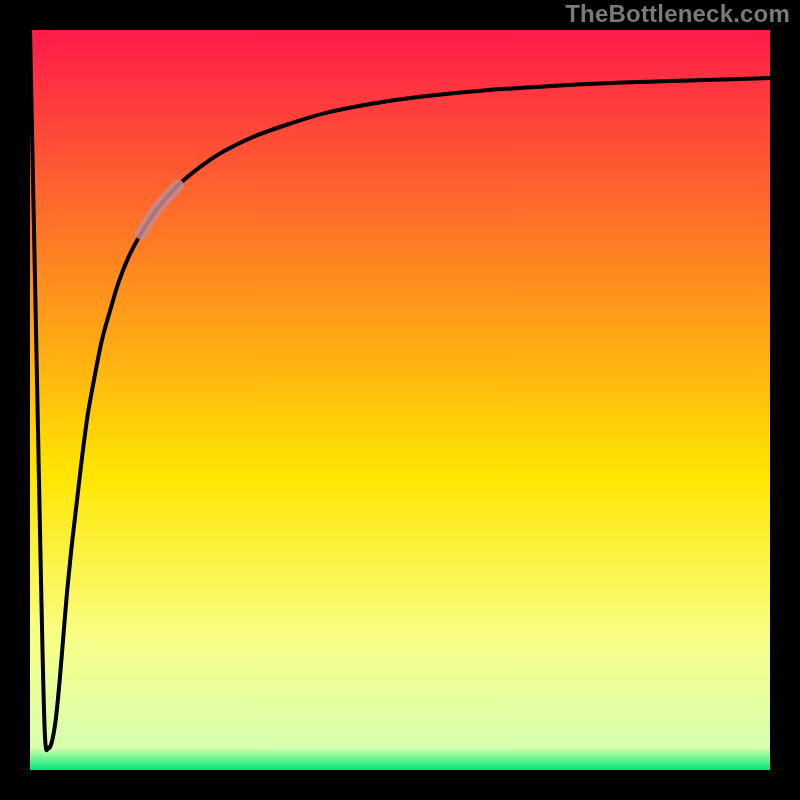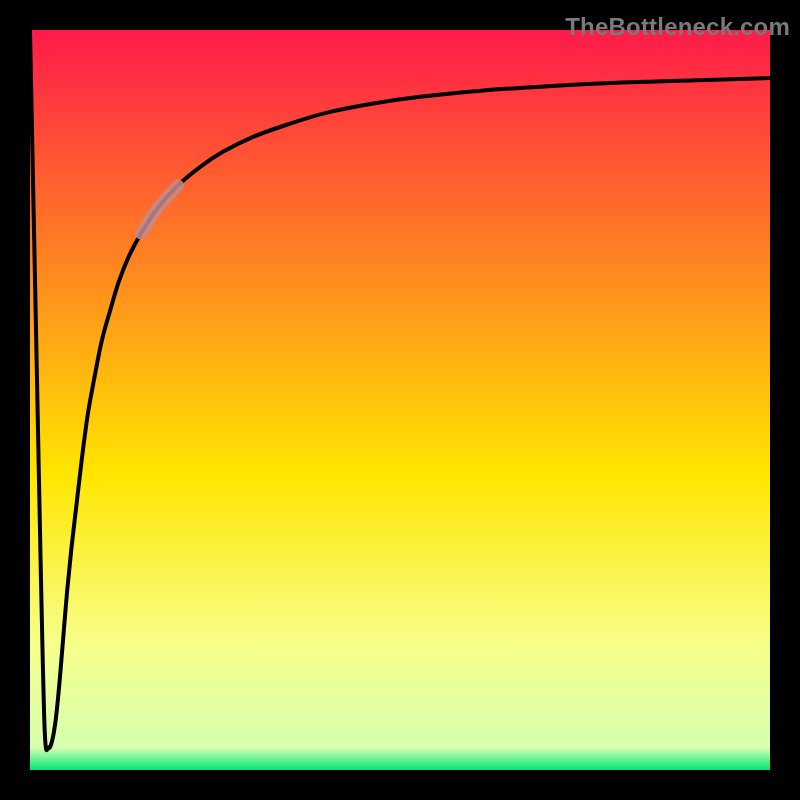--- a/index.html
+++ b/index.html
@@ -20,21 +20,21 @@
   }
   .plot-area {
     position: absolute;
     left: 30px;
     top: 30px;
     width: 740px;
     height: 740px;
   }
   .watermark {
     position: absolute;
-    top: 13px;
+    top: 0;
     right: 10px;
     font-family: Arial, Helvetica, sans-serif;
     font-size: 24px;
     font-weight: 600;
     color: #7a7a7a;
     letter-spacing: 0.2px;
     user-select: none;
   }
   svg.curve {
     position: absolute;

